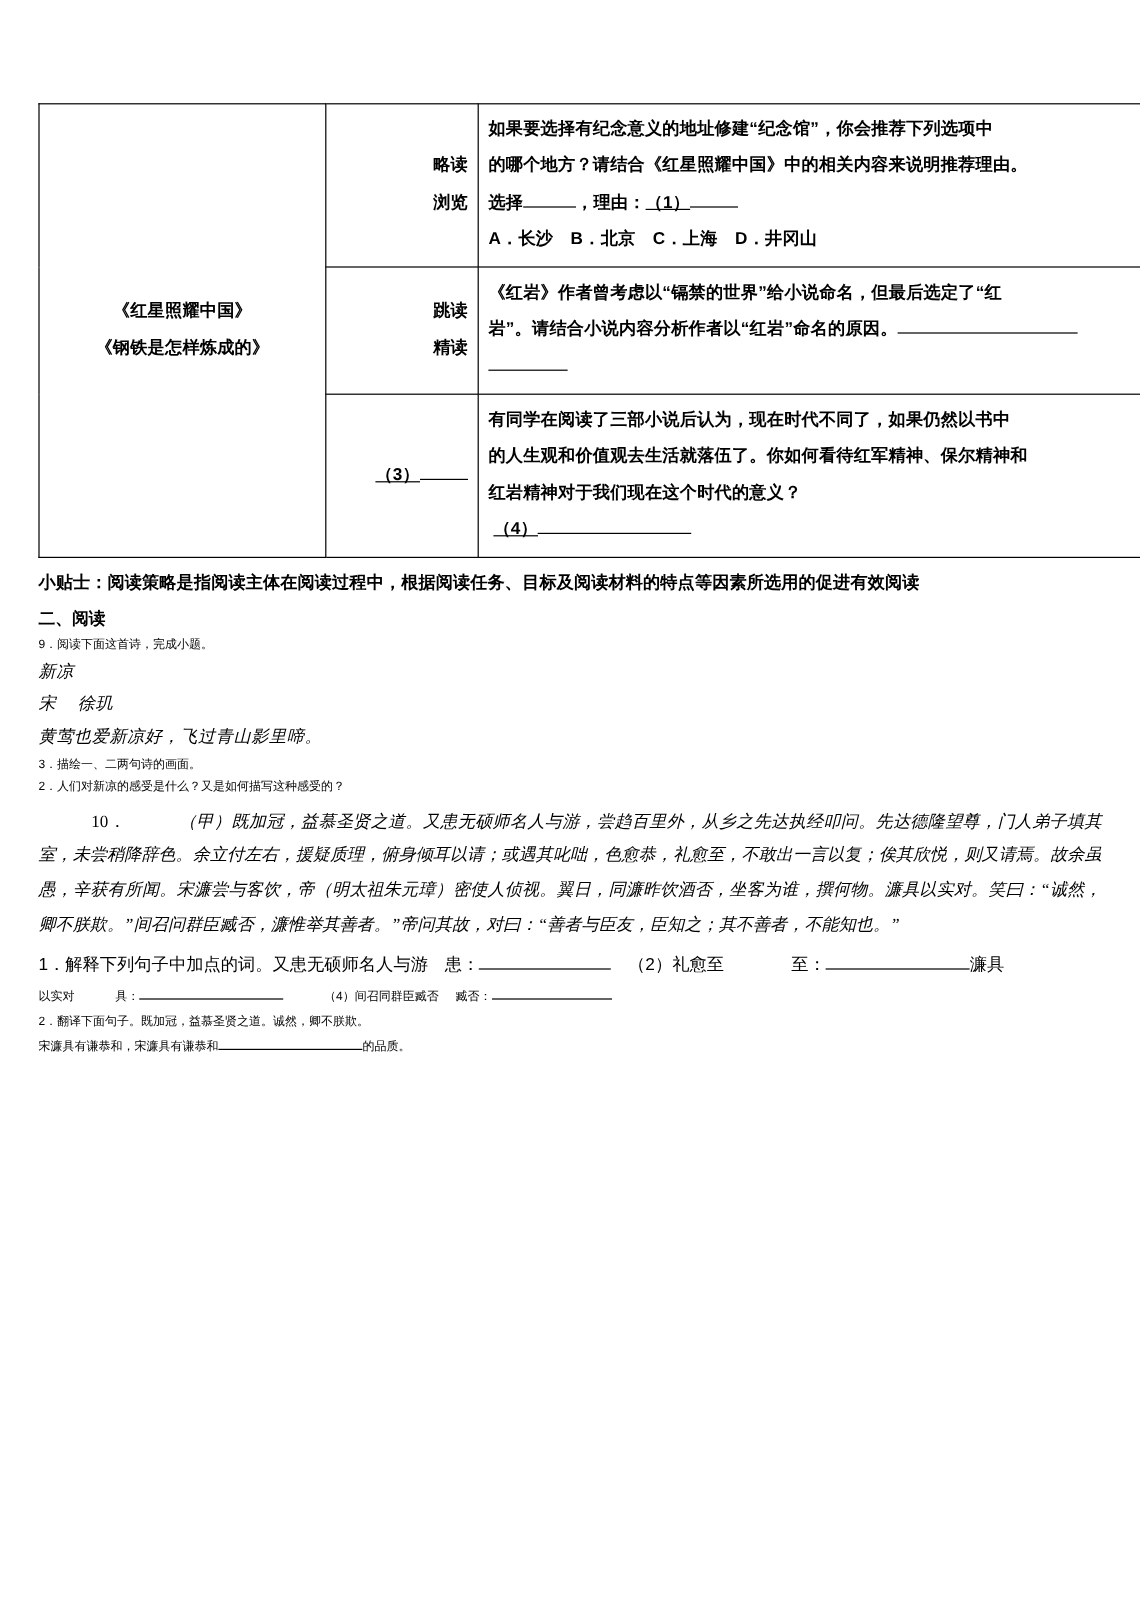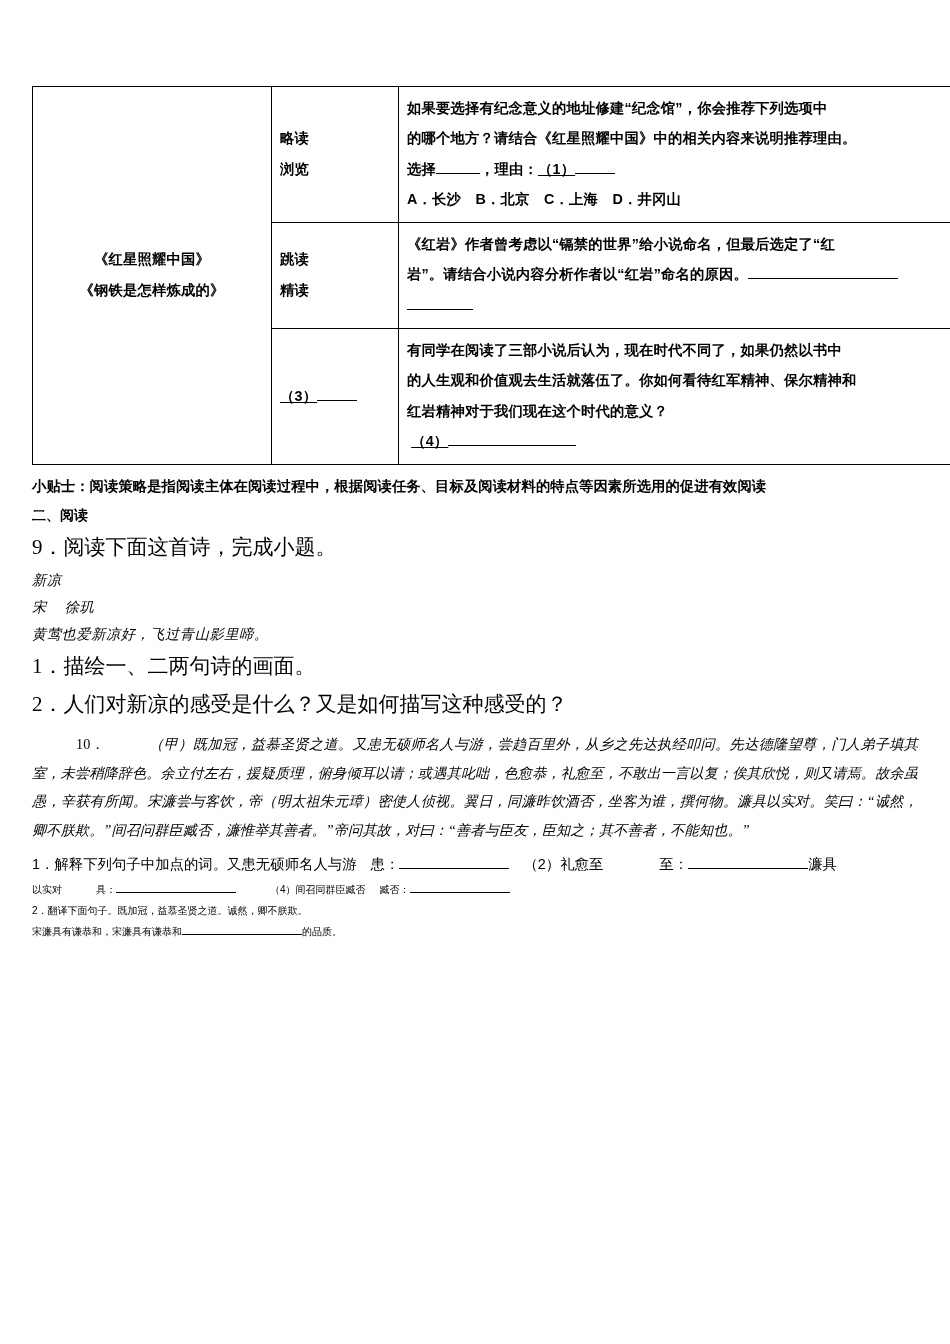--- a/index.html
+++ b/index.html
@@ -42,21 +42,21 @@
     font-weight: bold;
     letter-spacing: 0.2px;
   }
   td.col-books {
     width: 222px;
     text-align: center;
     padding-left: 14px;
   }
   td.col-strategy {
     width: 110px;
-    text-align: left;
+    text-align: right;
     padding-left: 16px;
     vertical-align: middle;
   }
   td.col-task {
     width: 548px;
     text-align: left;
     padding-left: 10px;
     padding-right: 6px;
   }
   .cellline { display: block; white-space: nowrap; }
@@ -79,23 +79,23 @@
     text-align: justify;
   }
   .section-head {
     font-family: "Liberation Sans", "DejaVu Sans", sans-serif;
     font-weight: bold;
     font-size: 14px;
     line-height: 1.85;
     margin-top: 2px;
   }
   .q-line {
-    font-size: 21px;
+    font-size: 10px;
     line-height: 1.80;
-    font-family: Liberation Serif, serif;
+    font-family: Liberation Sans, sans-serif;
     margin: 0;
   }
   .poem-line {
     font-size: 14.2px;
     line-height: 1.92;
     font-family: "Liberation Serif", "DejaVu Serif", serif;
     font-style: italic;
     margin: 0;
     letter-spacing: 0.6px;
   }
@@ -184,21 +184,21 @@
   <div class="tips">
     <div>小贴士：阅读策略是指阅读主体在阅读过程中，根据阅读任务、目标及阅读材料的特点等因素所选用的促进有效阅读</div>
   </div>
 
   <div class="section-head">二、阅读</div>
 
   <p class="q-line">9．阅读下面这首诗，完成小题。</p>
   <p class="poem-line">新凉</p>
   <p class="poem-line poem-author"><span>宋</span><span class="gap"></span><span>徐玑</span></p>
   <p class="poem-line">黄莺也爱新凉好，飞过青山影里啼。</p>
-  <p class="q-line">1．描绘一、二两句诗的画面。</p>
+  <p class="q-line">3．描绘一、二两句诗的画面。</p>
   <p class="q-line">2．人们对新凉的感受是什么？又是如何描写这种感受的？</p>
 
   <p class="classic"><span class="indent"></span><span class="num">10．</span><span class="indent"></span><span>（甲）既加冠，益慕圣贤之道。又患无硕师名人与游，尝趋百里外，从乡之先达执经叩问。先达德隆望尊，门人弟子填其室，未尝稍降辞色。余立付左右，援疑质理，俯身倾耳以请；或遇其叱咄，色愈恭，礼愈至，不敢出一言以复；俟其欣悦，则又请焉。故余虽愚，辛获有所闻。宋濂尝与客饮，帝（明太祖朱元璋）密使人侦视。翼日，同濂昨饮酒否，坐客为谁，撰何物。濂具以实对。笑曰：“诚然，卿不朕欺。”间召问群臣臧否，濂惟举其善者。”帝问其故，对曰：“善者与臣友，臣知之；其不善者，不能知也。”</span></p>
 
   <p class="qa"><span>1．解释下列句子中加点的词。又患无硕师名人与游</span><span class="sp-sm"></span><span>患：</span><span class="ln-110"></span><span class="sp-sm"></span><span>（2）礼愈至</span><span class="sp-lg"></span><span>至：</span><span class="ln-120"></span><span>濂具</span></p>
 
   <p class="qa2"><span>以实对</span><span class="sp-md"></span><span>具：</span><span class="ln-120"></span><span class="sp-md"></span><span>（4）间召同群臣臧否</span><span class="sp-sm"></span><span>臧否：</span><span class="ln-100"></span></p>
 
   <p class="qa2">2．翻译下面句子。既加冠，益慕圣贤之道。诚然，卿不朕欺。</p>
 

